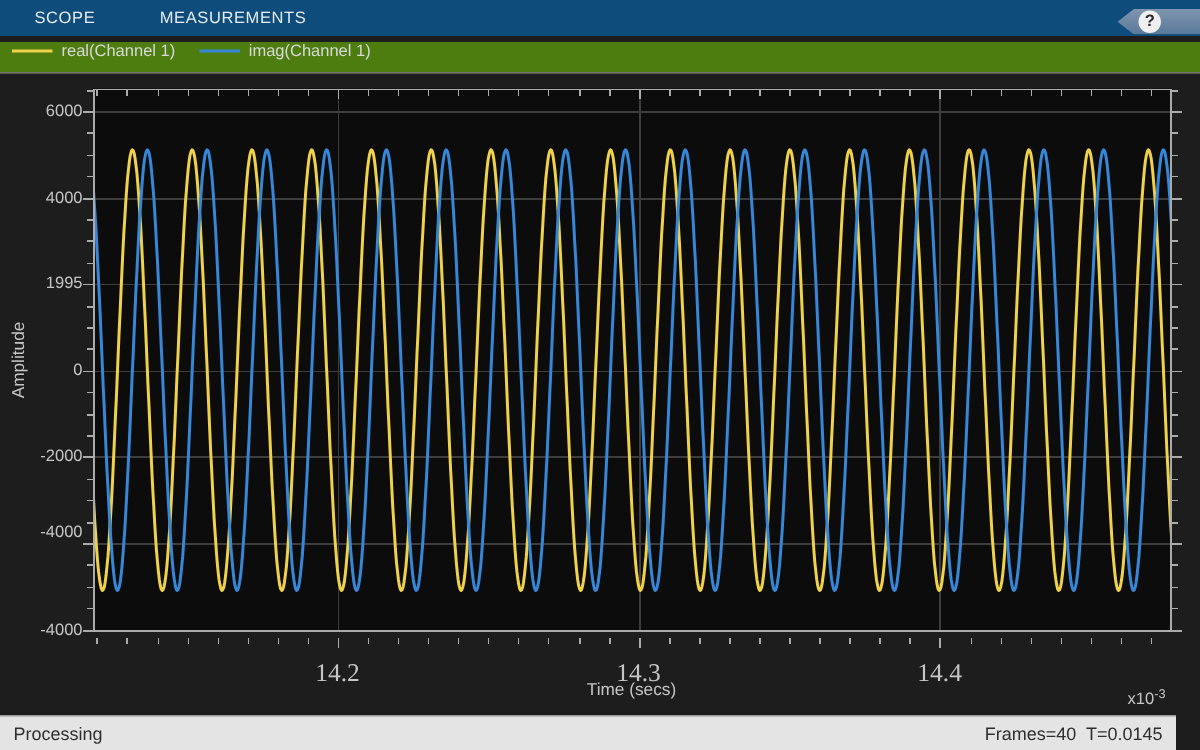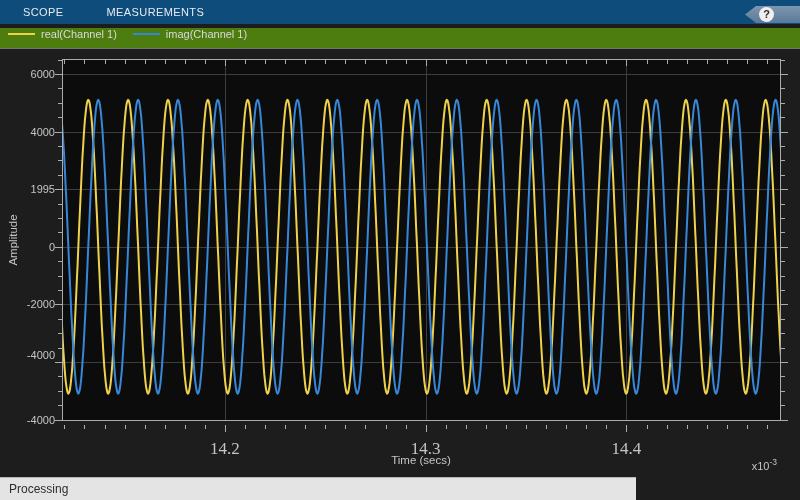--- a/index.html
+++ b/index.html
@@ -58,21 +58,21 @@
   .x-axis-label{
     position:absolute; left:421px; top:454px; transform:translateX(-50%);
     color:#C5C5C5; font-size:11.5px;
   }
   .x-offset-label{
     position:absolute; right:23px; top:457px; color:#C5C5C5; font-size:11px;
   }
   .x-offset-label sup{font-size:8.5px;}
   
   .status-bar{
-    position:absolute; left:0; top:477px; width:636px; height:23px;
+    position:absolute; left:0; top:477px; width:784px; height:23px;
     background:#E4E4E4; border-top:1px solid #B8B8B8; box-sizing:border-box;
     display:flex; align-items:center; justify-content:space-between;
     color:#2E2E2E; font-size:12px; padding:0 9px;
   }
   .status-right{white-space:pre;}
 </style>
 </head>
 <body>
 
 <div class="window">
@@ -257,15 +257,16 @@
       <div class="ytick" style="top: 297.365px;">-2000</div>
       <div class="ytick" style="top: 348px;">-4000</div>
       <div class="ytick" style="top: 412.56px;">-4000</div>
       <div class="xtick" style="left: 199.989px; top: 439px;">14.2</div>
       <div class="xtick" style="left: 400.715px; top: 439px;">14.3</div>
       <div class="xtick" style="left: 601.441px; top: 439px;">14.4</div>
     </div>
 
   <div class="status-bar">
     <span class="status-left">Processing</span>
+    <span class="status-right">Frames=40  T=0.0145</span>
   </div>
 
 </div>
 
 </body></html>

